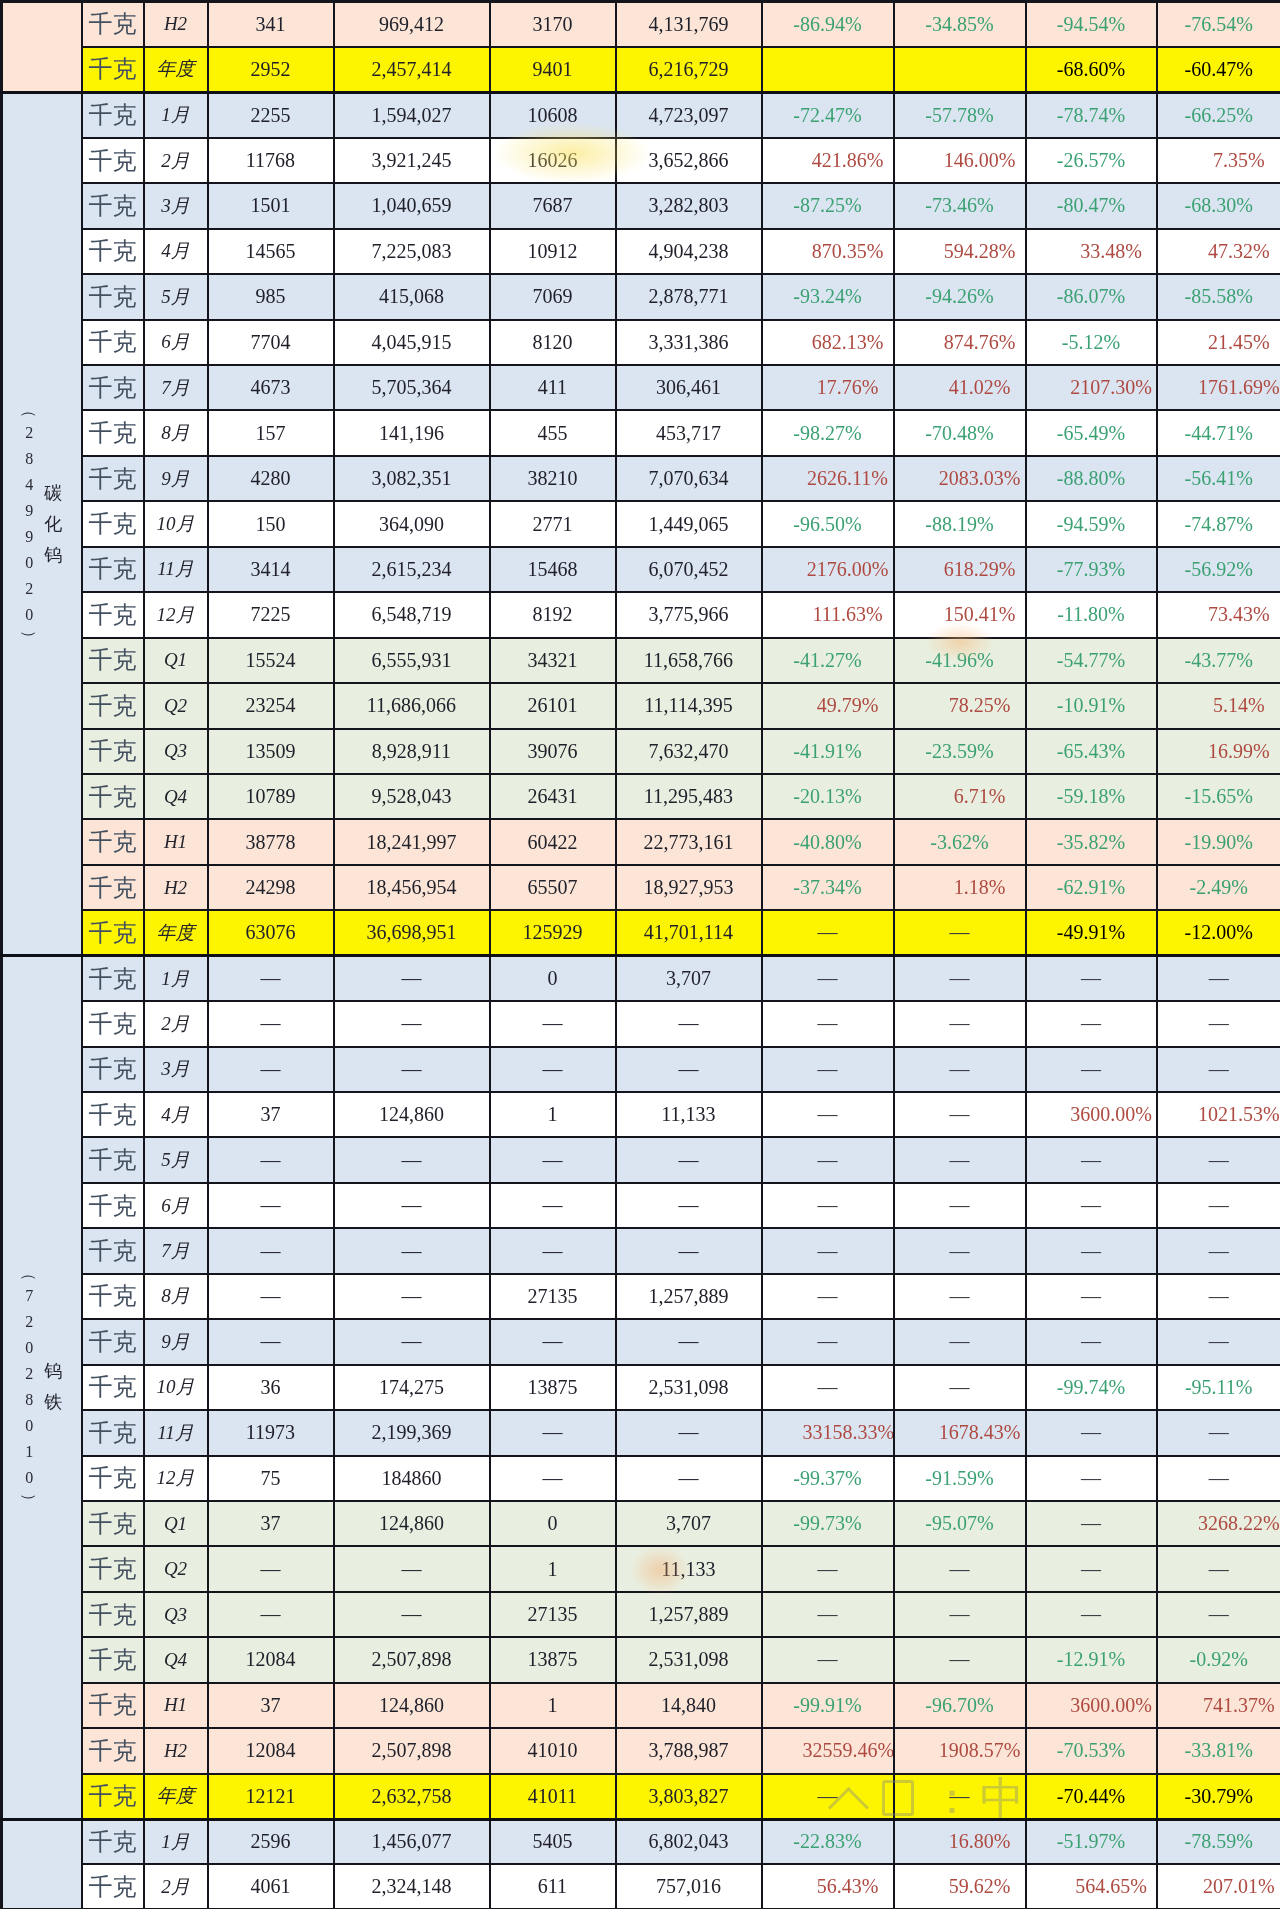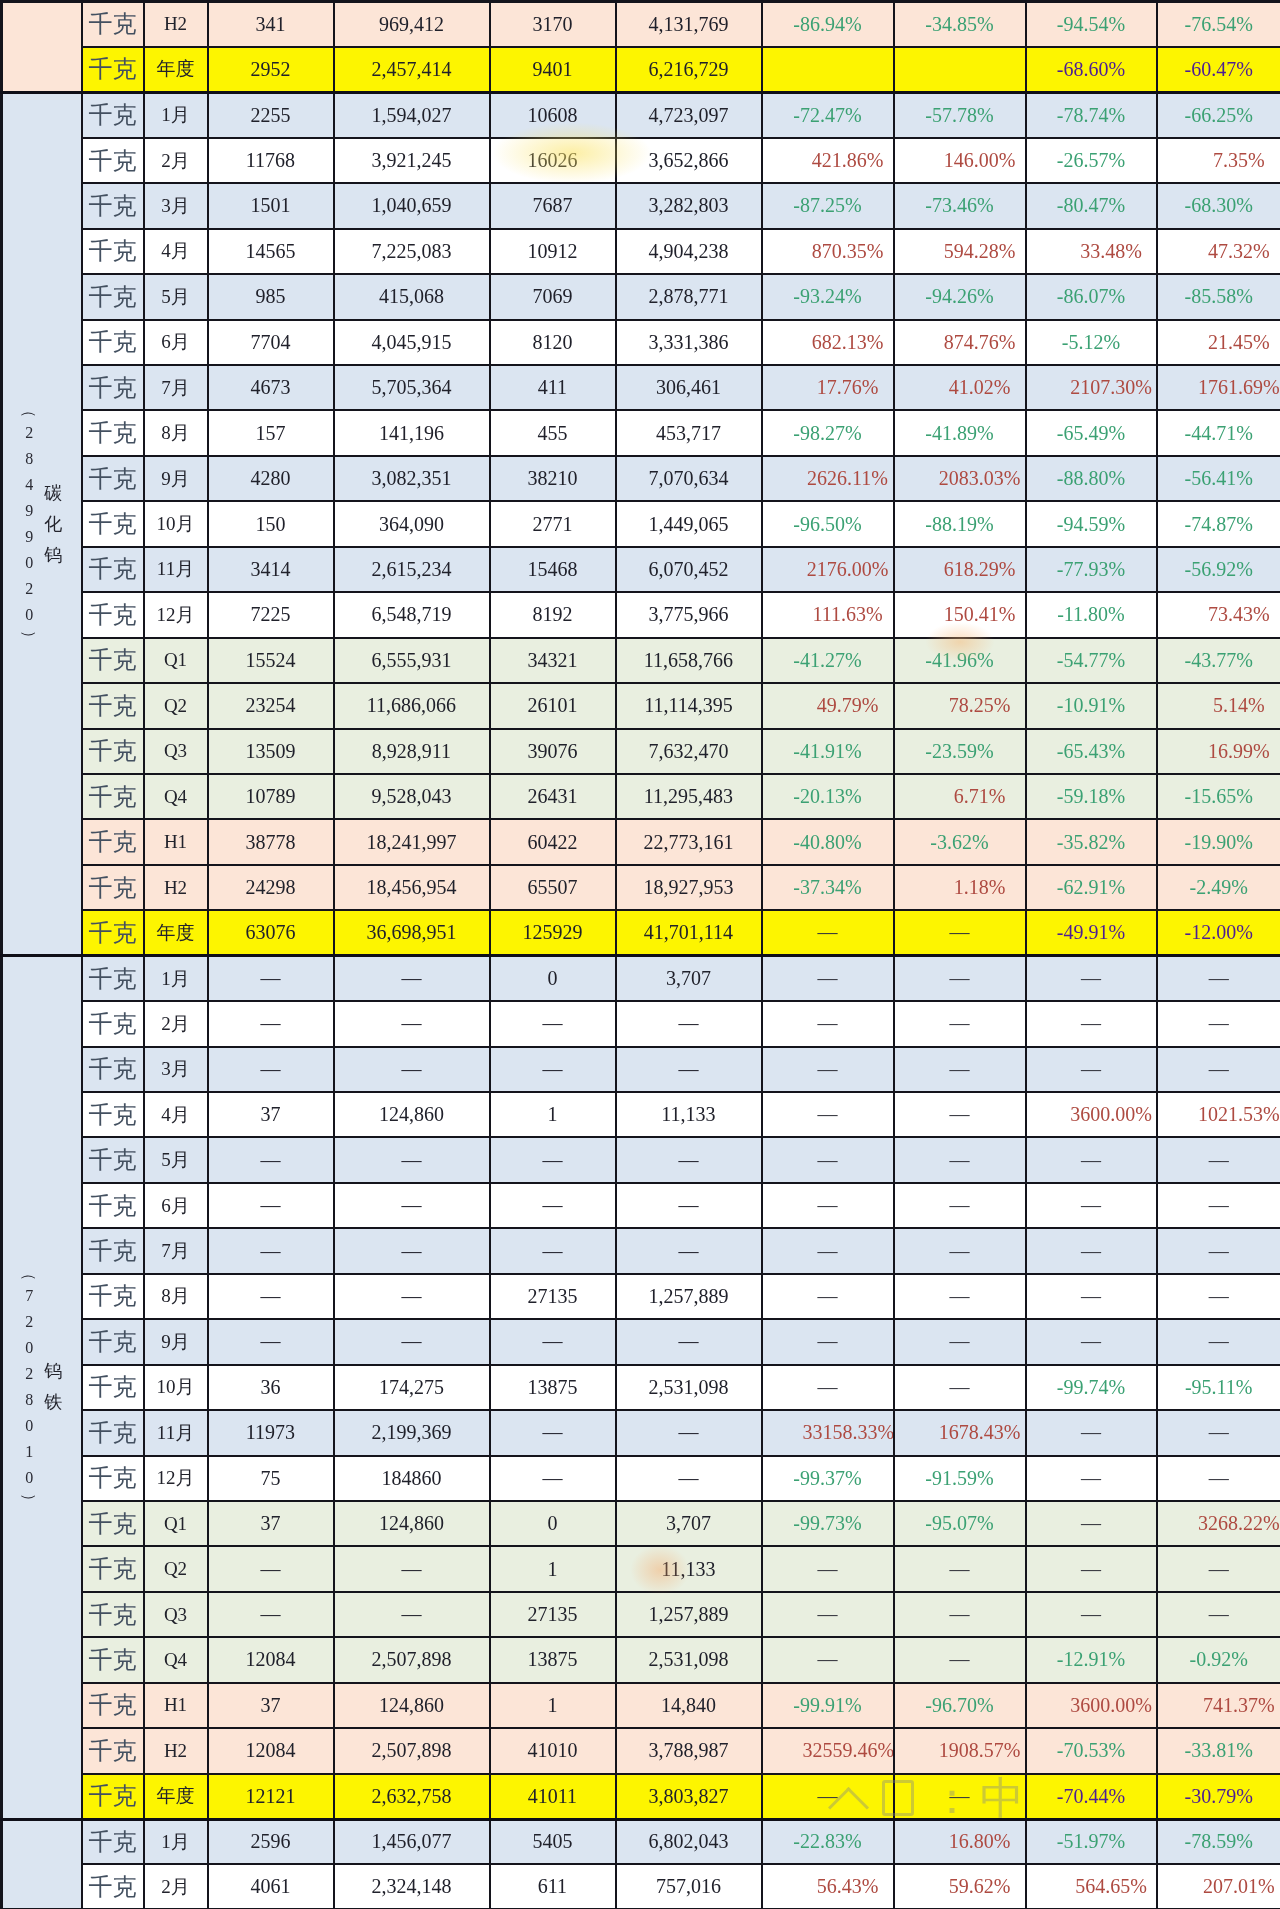--- a/index.html
+++ b/index.html
@@ -13,26 +13,26 @@
   tr.section-start td{border-top:3px solid #0f0f18;}
   
   tr.row-blue  td{background:#dbe5f1;}
   tr.row-white td{background:#ffffff;}
   tr.row-green td{background:#e9efe0;}
   tr.row-peach td{background:#fce5d7;}
   tr.row-yellow td{background:#fdf500;}
   
   td.unit-cell{background:#d6e2ef;font-size:24px;color:#435060;}
   td.label-cell{background:#d2dfec;}
-  td.period-cell{font-size:19px;color:#22232c;}
+  td.period-cell{font-size:19px;color:#22232c;font-style:italic;}
   
   td.pct-neg{color:#3ba173;}
   td.pct-pos{color:#ae4a41;padding-left:40px;}
   td.pct-flat{color:#33343c;}
-  tr.row-yellow td.pct-neg{color:#4c1d95;}
+  tr.row-yellow td.pct-neg{color:#000000;}
   
   .label-wrap{display:flex;flex-direction:row;align-items:center;justify-content:center;gap:7px;}
   .code-col{display:flex;flex-direction:column;align-items:center;}
   .code-ch{font-size:16px;line-height:26px;color:#2a2b34;
            font-family:"Liberation Serif","DejaVu Serif",serif;}
   .code-ch.rot{transform:rotate(90deg);line-height:20px;}
   .name-col{display:flex;flex-direction:column;align-items:center;}
   .name-ch{font-size:18px;line-height:31px;color:#23242d;}
   
   .smudge{position:absolute;border-radius:50%;pointer-events:none;}
@@ -204,21 +204,21 @@
         <td class="num-cell pct-pos">1761.69%</td>
       </tr>
       <tr class="row-white" style="height: 45.45px;">
         <td class="unit-cell">千克</td>
         <td class="period-cell">8月</td>
         <td class="num-cell">157</td>
         <td class="num-cell">141,196</td>
         <td class="num-cell">455</td>
         <td class="num-cell">453,717</td>
         <td class="num-cell pct-neg">-98.27%</td>
-        <td class="num-cell pct-neg">-41.89%</td>
+        <td class="num-cell pct-neg">-70.48%</td>
         <td class="num-cell pct-neg">-65.49%</td>
         <td class="num-cell pct-neg">-44.71%</td>
       </tr>
       <tr class="row-blue" style="height: 45.45px;">
         <td class="unit-cell">千克</td>
         <td class="period-cell">9月</td>
         <td class="num-cell">4280</td>
         <td class="num-cell">3,082,351</td>
         <td class="num-cell">38210</td>
         <td class="num-cell">7,070,634</td>

